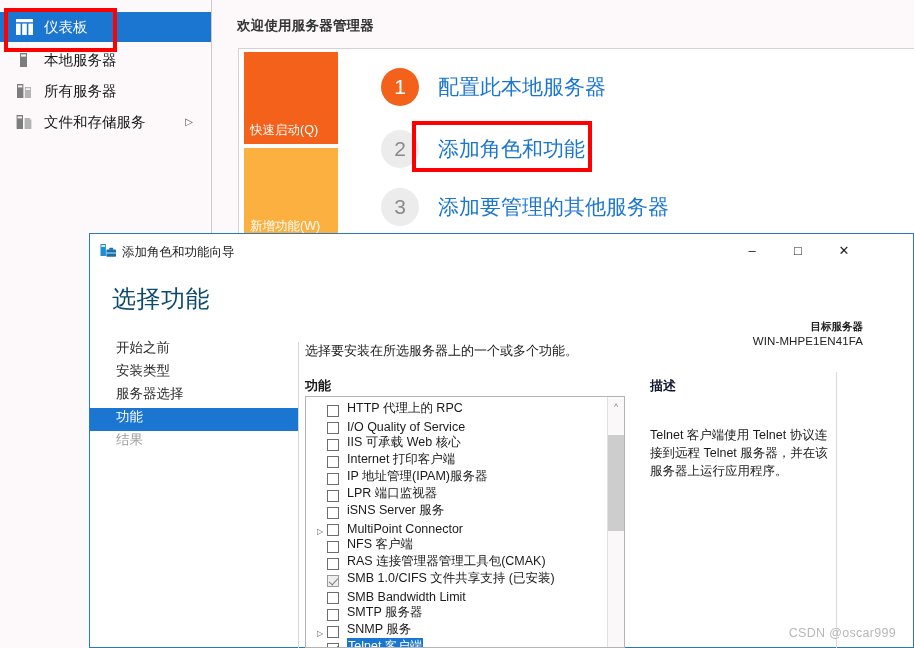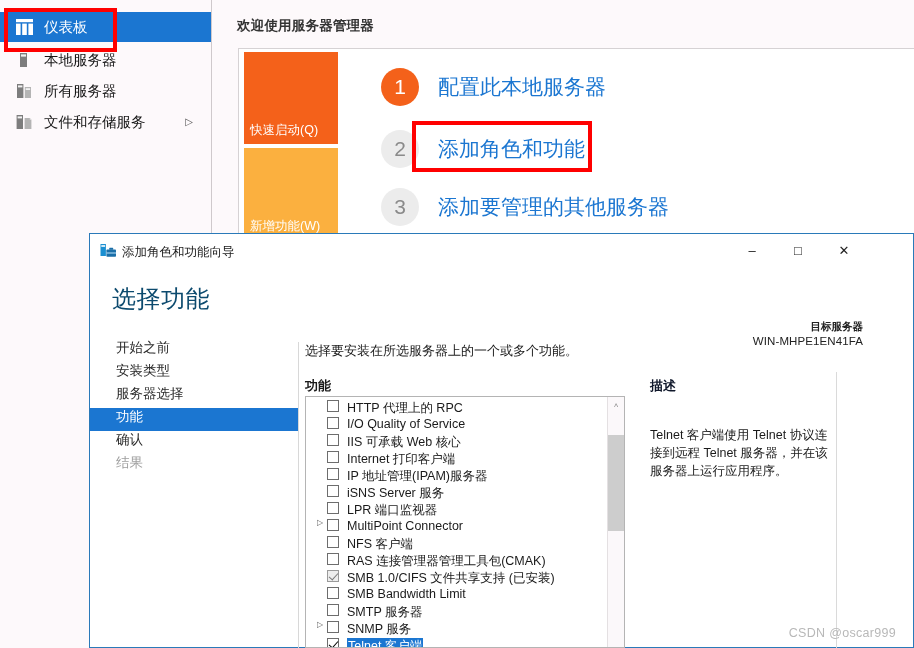--- a/index.html
+++ b/index.html
@@ -307,21 +307,21 @@
     z-index: 31;
   }
   #feature-list {
     position: absolute;
     left: 0; top: 3px;
     width: 297px;
   }
   .feat-row {
     height: 17px;
     display: flex;
-    align-items: flex-start;
+    align-items: flex-end;
     padding-left: 7px;
     box-sizing: border-box;
     font-size: 12.5px;
     color: #1a1a1a;
     white-space: nowrap;
   }
   .feat-expander {
     width: 14px;
     flex: 0 0 auto;
     color: #666;
@@ -514,23 +514,20 @@
       </div>
     <div class="wstep">
         <span>安装类型</span>
       </div>
     <div class="wstep">
         <span>服务器选择</span>
       </div>
     <div class="wstep selected">
         <span>功能</span>
       </div>
-    <div class="wstep">
-        <span>确认</span>
-      </div>
     <div class="wstep disabled">
         <span>结果</span>
       </div>
   </div>
 
   <div id="wiz-divider"></div>
 </div>
 
 <div id="wiz-instruction">选择要安装在所选服务器上的一个或多个功能。</div>
 <div id="wiz-features-label">功能</div>
@@ -567,27 +564,27 @@
 
     <div class="feat-row">
       <span class="feat-expander"></span>
       <span class="feat-check"></span>
       <span class="feat-name">IP 地址管理(IPAM)服务器</span>
     </div>
 
     <div class="feat-row">
       <span class="feat-expander"></span>
       <span class="feat-check"></span>
+      <span class="feat-name">LPR 端口监视器</span>
+    </div>
+
+    <div class="feat-row">
+      <span class="feat-expander"></span>
+      <span class="feat-check"></span>
       <span class="feat-name">iSNS Server 服务</span>
-    </div>
-
-    <div class="feat-row">
-      <span class="feat-expander"></span>
-      <span class="feat-check"></span>
-      <span class="feat-name">LPR 端口监视器</span>
     </div>
 
     <div class="feat-row">
       <span class="feat-expander">▷</span>
       <span class="feat-check"></span>
       <span class="feat-name">MultiPoint Connector</span>
     </div>
 
     <div class="feat-row">
       <span class="feat-expander"></span>

